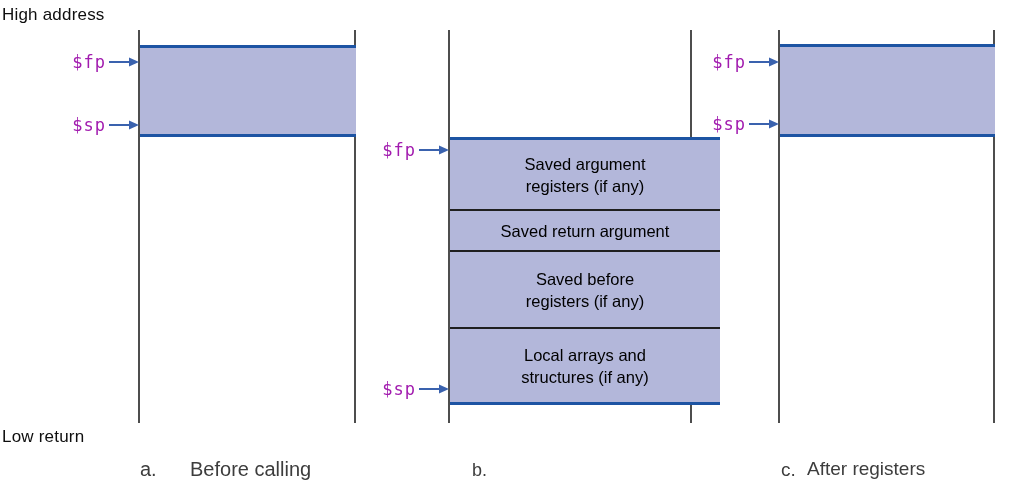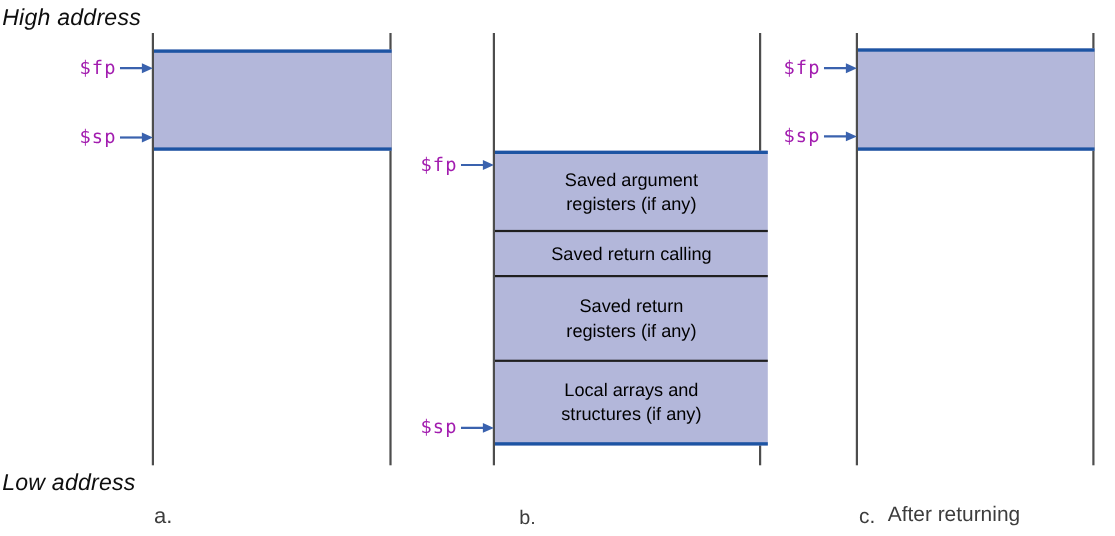--- a/index.html
+++ b/index.html
@@ -12,24 +12,23 @@
     width: 1014px;
     height: 487px;
     background: #ffffff;
     font-family: "Liberation Sans", sans-serif;
     overflow: hidden;
   }
   
   .addr-label {
     position: absolute;
     left: 2px;
-    font-size: 21px;
+    font-size: 17px;
     color: #0e0e0e;
     letter-spacing: 0.2px;
-    font-style: italic;
   }
   #high-addr { top: 5px; }
   #low-addr  { top: 427px; }
 
   
   .vline {
     position: absolute;
     top: 30px;
     width: 2px;
     height: 393px;
@@ -45,21 +44,21 @@
   
   .stack-box {
     position: absolute;
     background: var(--box-fill, #b3b7da);
     border-top: 3px solid var(--box-border, #1d54a3);
     border-bottom: 3px solid var(--box-border, #1d54a3);
     box-sizing: border-box;
   }
   #box-a { left: 140px; top: 45px;  width: 216px; height: 92px; }
   #box-c { left: 780px; top: 44px;  width: 215px; height: 93px; }
-  #box-b { left: 450px; top: 137px; width: 248px; height: 268px;
+  #box-b { left: 450px; top: 137px; width: 270px; height: 268px;
            display: flex; flex-direction: column; }
 
   .seg {
     display: flex;
     align-items: center;
     justify-content: center;
     text-align: center;
     font-size: 16.5px;
     line-height: 22px;
     color: #000000;
@@ -109,38 +108,38 @@
   #cap-b-text   { left: 502px; top: 460px; font-size: 18px; }
   #cap-c-letter { left: 781px; top: 459px; font-size: 19px; }
   #cap-c-text   { left: 807px; top: 458px; font-size: 19px; }
 </style>
 </head>
 <body>
 
 <div id="canvas">
 
   <div class="addr-label" id="high-addr">High address</div>
-  <div class="addr-label" id="low-addr">Low address</div>
+  <div class="addr-label" id="low-addr">Low return</div>
 
   <div class="vline" id="vl-a-left"></div>
   <div class="vline" id="vl-a-right"></div>
   <div class="vline" id="vl-b-left"></div>
   <div class="vline" id="vl-b-right"></div>
   <div class="vline" id="vl-c-left"></div>
   <div class="vline" id="vl-c-right"></div>
 
   <div class="stack-box" id="box-a"></div>
 
   <div class="stack-box" id="box-b">
     <div class="seg" id="seg-0">Saved argument
 registers (if any)</div>
     <div class="seg-divider"></div>
-    <div class="seg" id="seg-1">Saved return calling</div>
+    <div class="seg" id="seg-1">Saved return argument</div>
     <div class="seg-divider"></div>
-    <div class="seg" id="seg-2">Saved return
+    <div class="seg" id="seg-2">Saved before
 registers (if any)</div>
     <div class="seg-divider"></div>
     <div class="seg" id="seg-3">Local arrays and
 structures (if any)</div>
   </div>
 
   <div class="stack-box" id="box-c"></div>
 
   <div class="ptr" id="ptr-a-fp">
     <span class="reg">$fp</span>
@@ -181,17 +180,18 @@
   </div>
   <div class="ptr" id="ptr-c-sp">
     <span class="reg">$sp</span>
     <svg width="30" height="12" viewBox="0 0 30 12">
       <line x1="0" y1="6" x2="21" y2="6" stroke="currentColor" stroke-width="2"></line>
       <polygon points="20,1.5 30,6 20,10.5" fill="currentColor"></polygon>
     </svg>
   </div>
 
   <div class="cap" id="cap-a-letter">a.</div>
+  <div class="cap" id="cap-a-text">Before calling</div>
   <div class="cap" id="cap-b-letter">b.</div>
   <div class="cap" id="cap-c-letter">c.</div>
-  <div class="cap" id="cap-c-text">After returning</div>
+  <div class="cap" id="cap-c-text">After registers</div>
 
 </div>
 
 </body></html>

